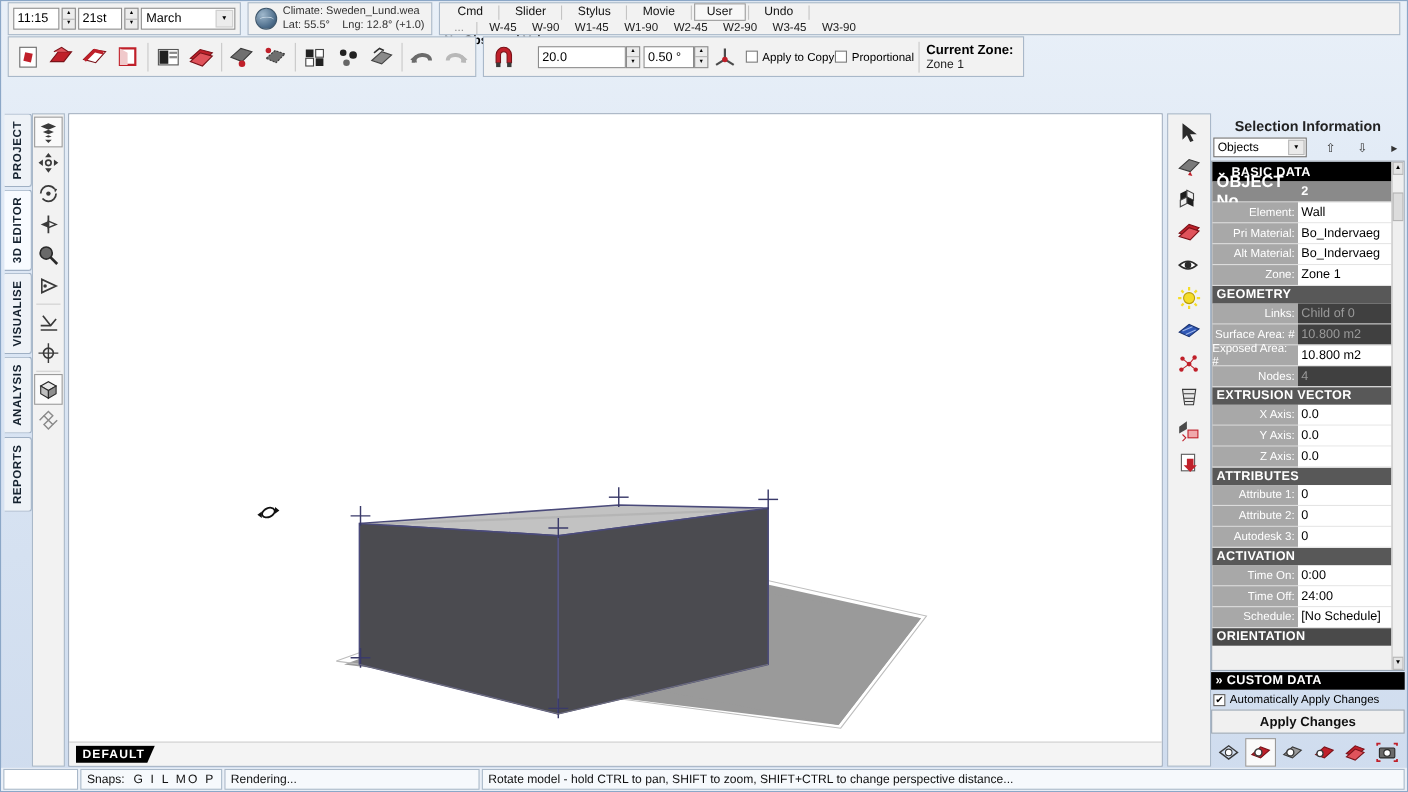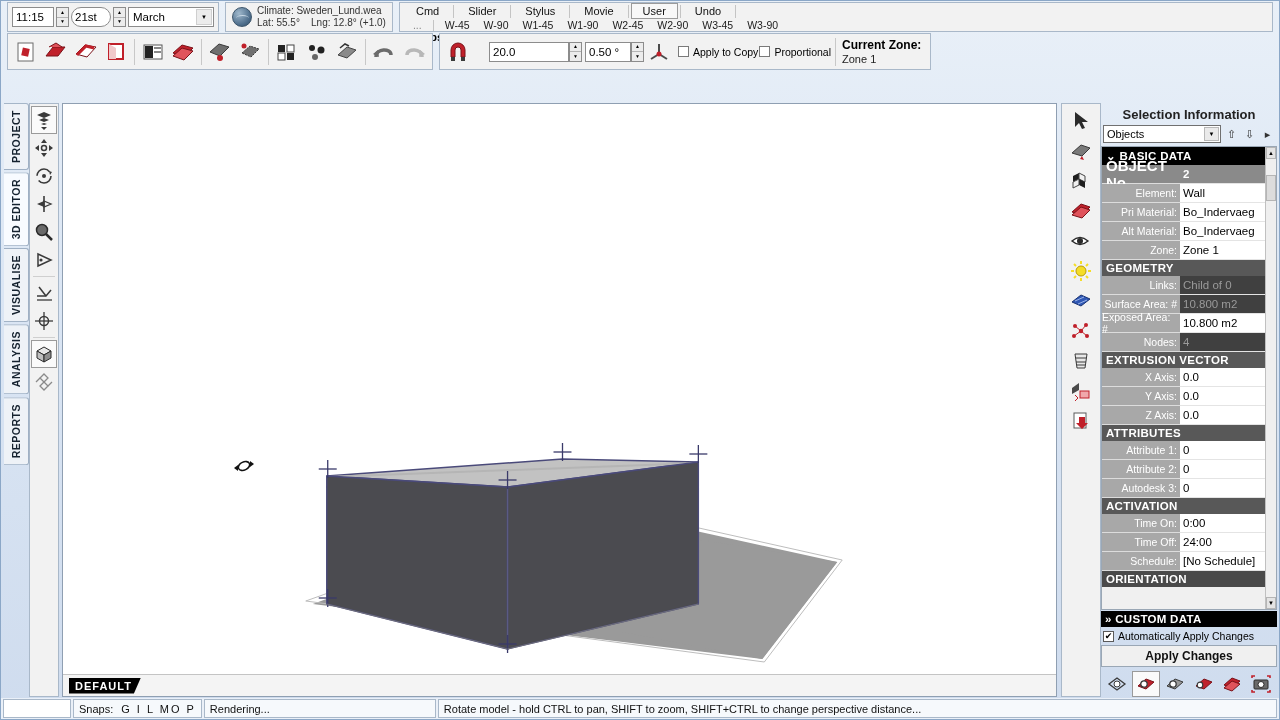--- a/index.html
+++ b/index.html
@@ -116,21 +116,21 @@
 
   
   .righticons { width:40px; border:1px solid #a9b8c9; background:#f2f2f2; margin:2px 0 0 2px;
                 display:flex; flex-direction:column; align-items:center; padding-top:2px; }
   .ri { width:34px; height:30px; display:flex; align-items:center; justify-content:center; }
 
   
   .rpanel { width:176px; margin:2px 2px 0 0; display:flex; flex-direction:column; }
   .rp-title { text-align:center; font-size:13px; font-weight:bold; color:#222;
               padding:4px 0 3px; }
-  .rp-ctrl { display:flex; align-items:center; gap:3px; padding:0 2px 3px; }
+  .rp-ctrl { display:flex; align-items:center; gap:14px; padding:0 2px 3px; }
   .rp-select { flex:1; height:18px; border:1px solid #707070; background:#fff;
                font-size:11px; display:flex; align-items:center; padding-left:3px;
                position:relative; }
   .rp-select .arrow { position:absolute; right:1px; top:1px; bottom:1px; width:15px;
                       background:#eaeaea; border:1px solid #b9b9b9;
                       display:flex; align-items:center; justify-content:center; font-size:6px; }
   .arrowbtn { width:15px; height:18px; display:flex; align-items:center;
               justify-content:center; font-size:11px; color:#333; }
   .rp-scroll { flex:1; overflow:hidden; position:relative;
                border:1px solid #9aa7b5; background:#f0f0f0; }
@@ -185,21 +185,21 @@
 
   <div class="menustrip">
 
 
     <div class="datepanel">
       <div class="tinput" style="width:42px;">11:15</div>
       <div class="spin">
           <i>▲</i>
           <i>▼</i>
         </div>
-      <div class="tinput" style="width:40px;border-radius:10px;">21st</div>
+      <div class="tinput" style="width:40px;">21st</div>
       <div class="spin">
           <i>▲</i>
           <i>▼</i>
         </div>
       <div class="selectbox">
         <span>March</span>
         <span class="arrow">▼</span>
       </div>
     </div>
 

